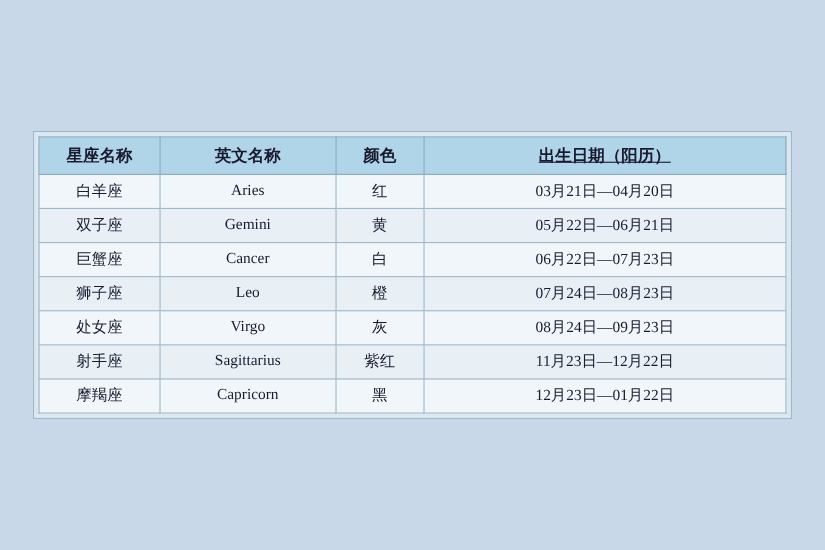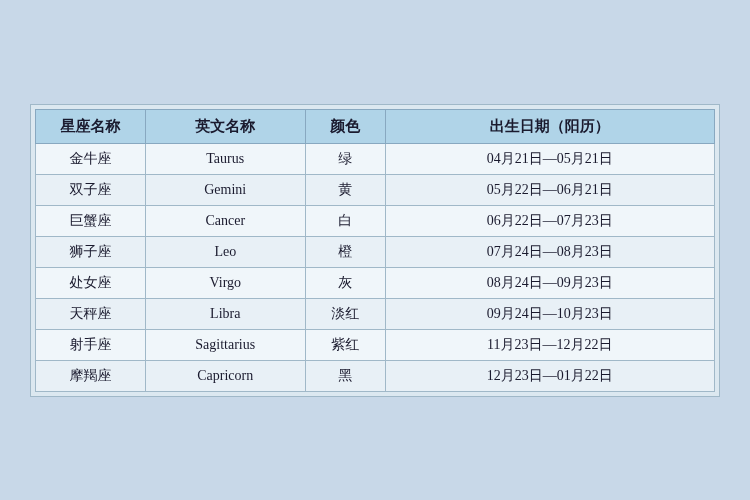--- a/index.html
+++ b/index.html
@@ -48,41 +48,41 @@
       background-color: #f0f6fa;
     }
 
     tr:nth-child(even) td {
       background-color: #e8f0f6;
     }
 
     .col-cn { width: 110px; margin-left: 40px; }
     .col-en { width: 160px; }
     .col-color { width: 80px; }
-    .col-date { width: 330px; }
+    .col-date { width: 330px; text-decoration: underline; }
   </style>
 </head>
 <body>
 
 <div class="table-container">
   <table>
     <thead>
       <tr>
         <th class="col-cn">星座名称</th>
         <th class="col-en">英文名称</th>
         <th class="col-color">颜色</th>
         <th class="col-date">出生日期（阳历）</th>
       </tr>
     </thead>
     <tbody id="table-body">
-        <tr>
-          <td>金牛座</td>
-          <td>Taurus</td>
-          <td>绿</td>
-          <td>04月21日—05月21日</td>
+    <tr>
+          <td>白羊座</td>
+          <td>Aries</td>
+          <td>红</td>
+          <td>03月21日—04月20日</td>
         </tr>
         <tr>
           <td>双子座</td>
           <td>Gemini</td>
           <td>黄</td>
           <td>05月22日—06月21日</td>
         </tr>
         <tr>
           <td>巨蟹座</td>
           <td>Cancer</td>
@@ -95,26 +95,20 @@
           <td>橙</td>
           <td>07月24日—08月23日</td>
         </tr>
         <tr>
           <td>处女座</td>
           <td>Virgo</td>
           <td>灰</td>
           <td>08月24日—09月23日</td>
         </tr>
         <tr>
-          <td>天秤座</td>
-          <td>Libra</td>
-          <td>淡红</td>
-          <td>09月24日—10月23日</td>
-        </tr>
-        <tr>
           <td>射手座</td>
           <td>Sagittarius</td>
           <td>紫红</td>
           <td>11月23日—12月22日</td>
         </tr>
         <tr>
           <td>摩羯座</td>
           <td>Capricorn</td>
           <td>黑</td>
           <td>12月23日—01月22日</td>

